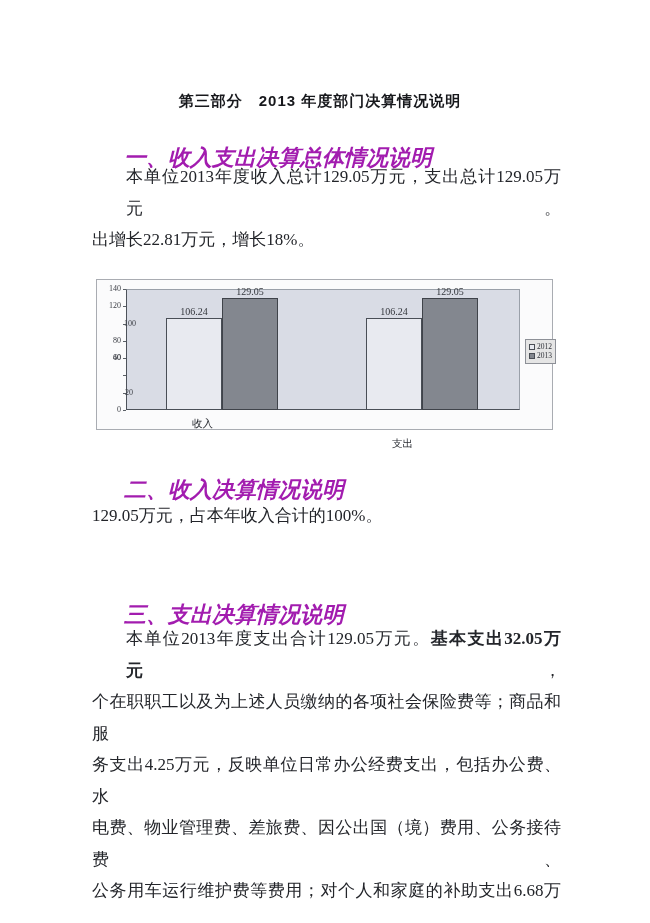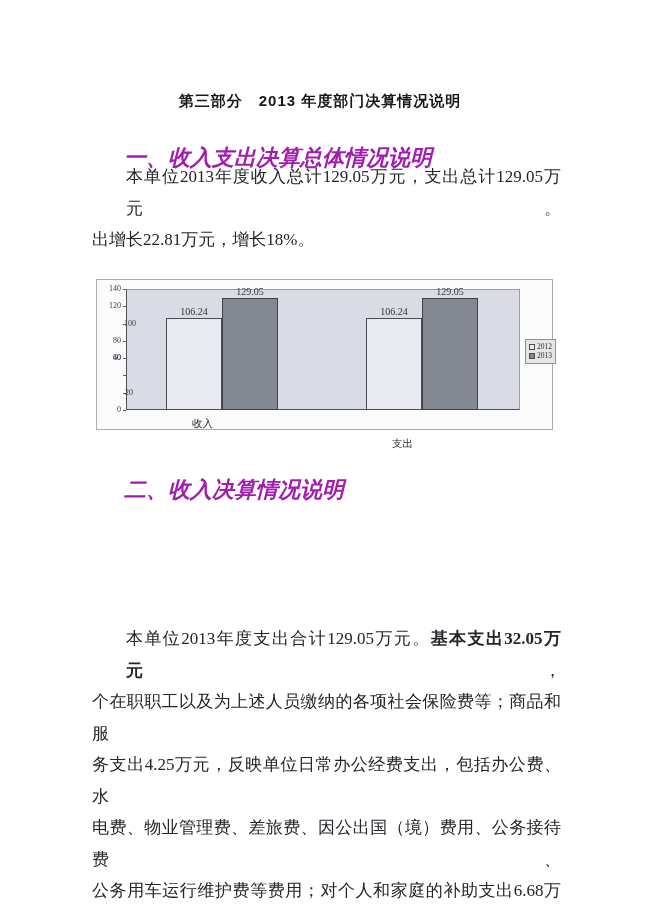--- a/index.html
+++ b/index.html
@@ -147,22 +147,24 @@
         </div>
         <div class="legend-item">
           <span class="legend-swatch" style="background: rgb(131, 135, 143);"></span>
           <span class="legend-label">2013</span>
         </div>
       </div>
     </div>
 
   <h2 class="sec-h" id="h2">二、收入决算情况说明</h2>
   <div class="para" id="p2">
+      <div class="tline noj"><span>129.05万元，占本年收入合计的100%。</span></div>
     </div>
 
+  <h2 class="sec-h" id="h3">三、支出决算情况说明</h2>
   <div class="para" id="p3">
       <div class="tline ind"><span>本单位2013年度支出合计129.05万元。</span><span class="b">基本支出32.05万元</span><span>，</span></div>
       <div class="tline"><span>个在职职工以及为上述人员缴纳的各项社会保险费等；商品和服</span></div>
       <div class="tline"><span>务支出4.25万元，反映单位日常办公经费支出，包括办公费、水</span></div>
       <div class="tline"><span>电费、物业管理费、差旅费、因公出国（境）费用、公务接待费、</span></div>
       <div class="tline"><span>公务用车运行维护费等费用；对个人和家庭的补助支出6.68万</span></div>
     </div>
 </div>
 
 </body></html>

